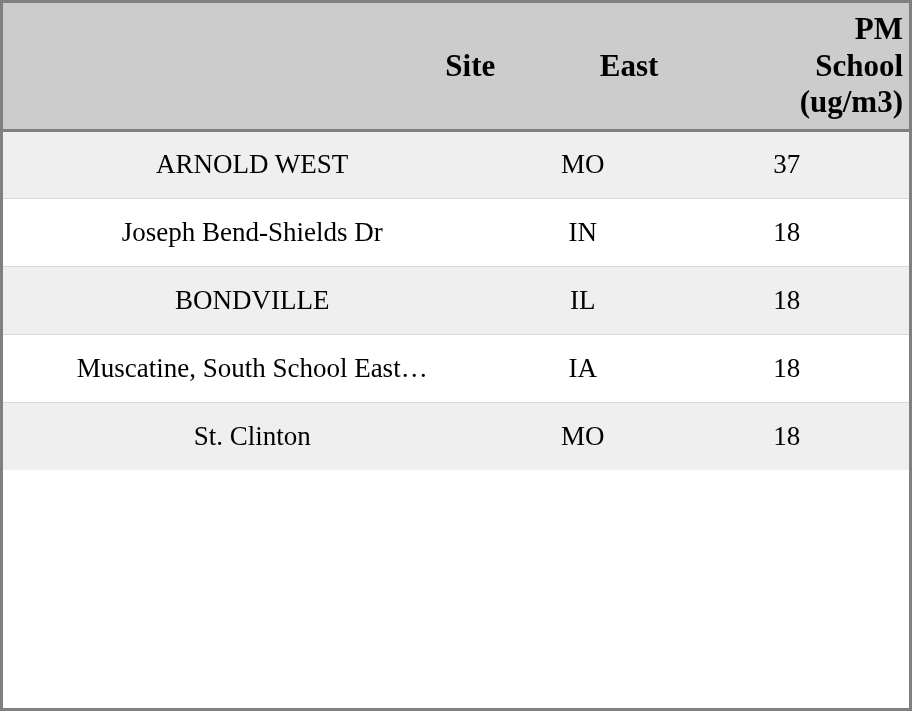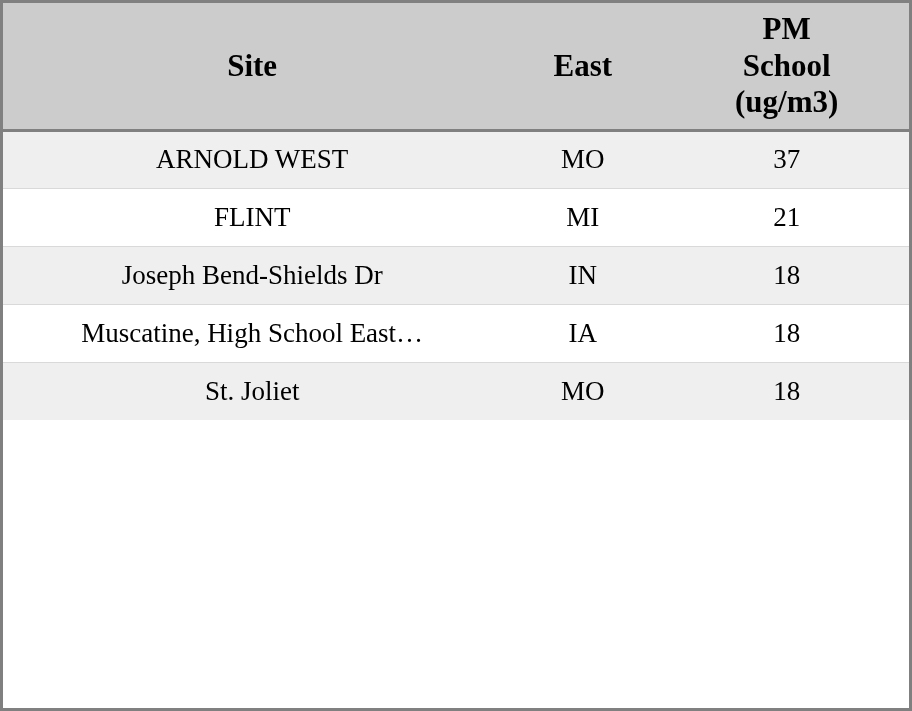--- a/index.html
+++ b/index.html
@@ -24,33 +24,33 @@
     width: 100%;
     border-collapse: collapse;
     table-layout: fixed;
   }
   table.aqi-table thead th {
     background: #cccccc;
     color: #000000;
     font-weight: bold;
     font-size: 31px;
     line-height: 1.18;
-    text-align: center;
+    text-align: right;
     vertical-align: middle;
     padding: 8px 6px;
     height: 122px;
     box-sizing: border-box;
     border-bottom: 3px solid #808080;
   }
   table.aqi-table tbody td {
     font-size: 27px;
     color: #000000;
     text-align: center;
     vertical-align: middle;
-    height: 58px;
+    height: 68px;
     padding: 0 6px;
     box-sizing: border-box;
     border-bottom: 1px solid #d9d9d9;
     white-space: nowrap;
     overflow: hidden;
   }
   table.aqi-table tbody tr:nth-child(odd) td {
     background: #efefef;
   }
   table.aqi-table tbody tr:nth-child(even) td {
@@ -85,34 +85,34 @@
         </th>
       </tr>
     </thead>
     <tbody>
       <tr>
         <td>ARNOLD WEST</td>
         <td>MO</td>
         <td>37</td>
       </tr>
       <tr>
-        <td>FLINT</td>
-        <td>MI</td>
-        <td>21</td>
-      </tr>
-      <tr>
         <td>Joseph Bend-Shields Dr</td>
         <td>IN</td>
         <td>18</td>
       </tr>
       <tr>
-        <td>Muscatine, High School East…</td>
+        <td>BONDVILLE</td>
+        <td>IL</td>
+        <td>18</td>
+      </tr>
+      <tr>
+        <td>Muscatine, South School East…</td>
         <td>IA</td>
         <td>18</td>
       </tr>
       <tr>
-        <td>St. Joliet</td>
+        <td>St. Clinton</td>
         <td>MO</td>
         <td>18</td>
       </tr>
     </tbody>
   </table>
 </div>
 
 </body></html>

